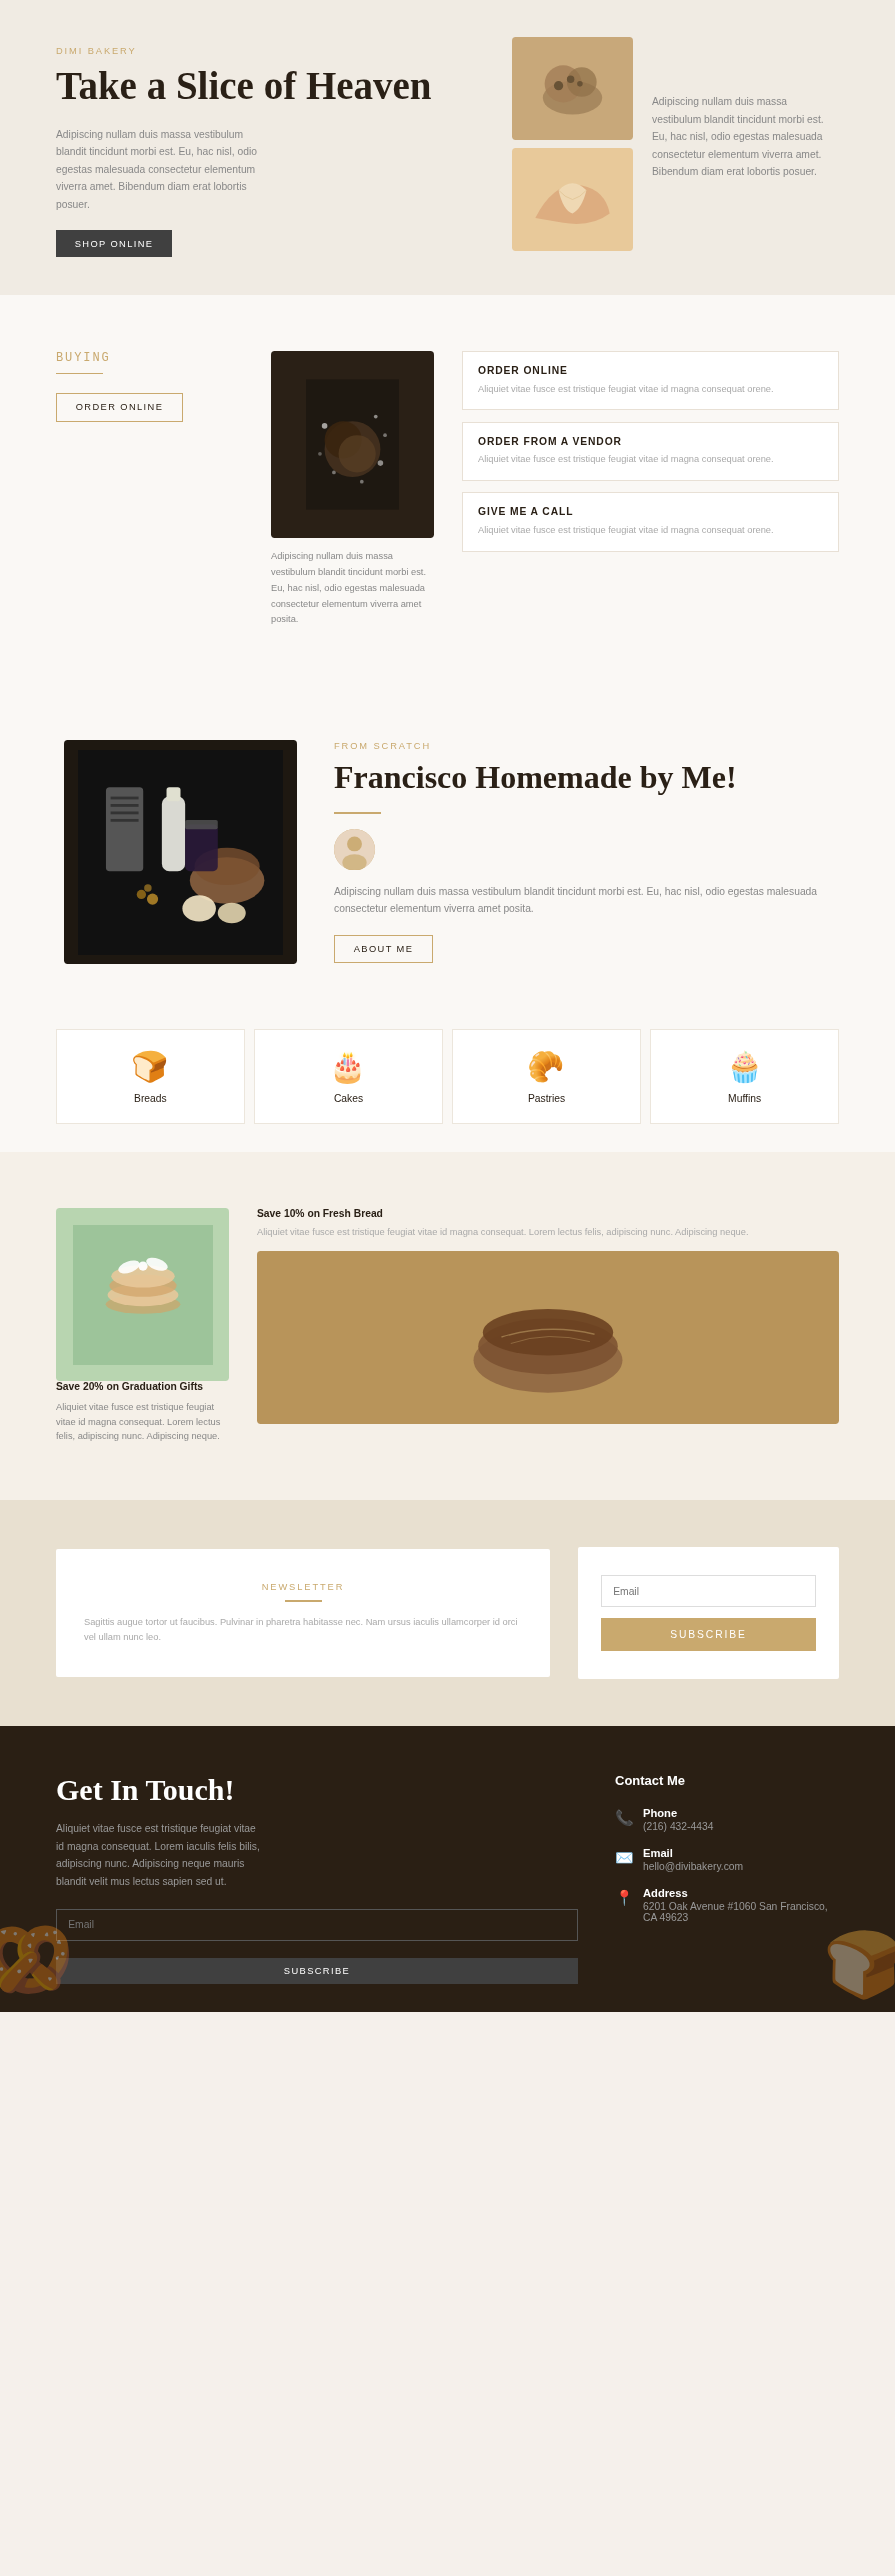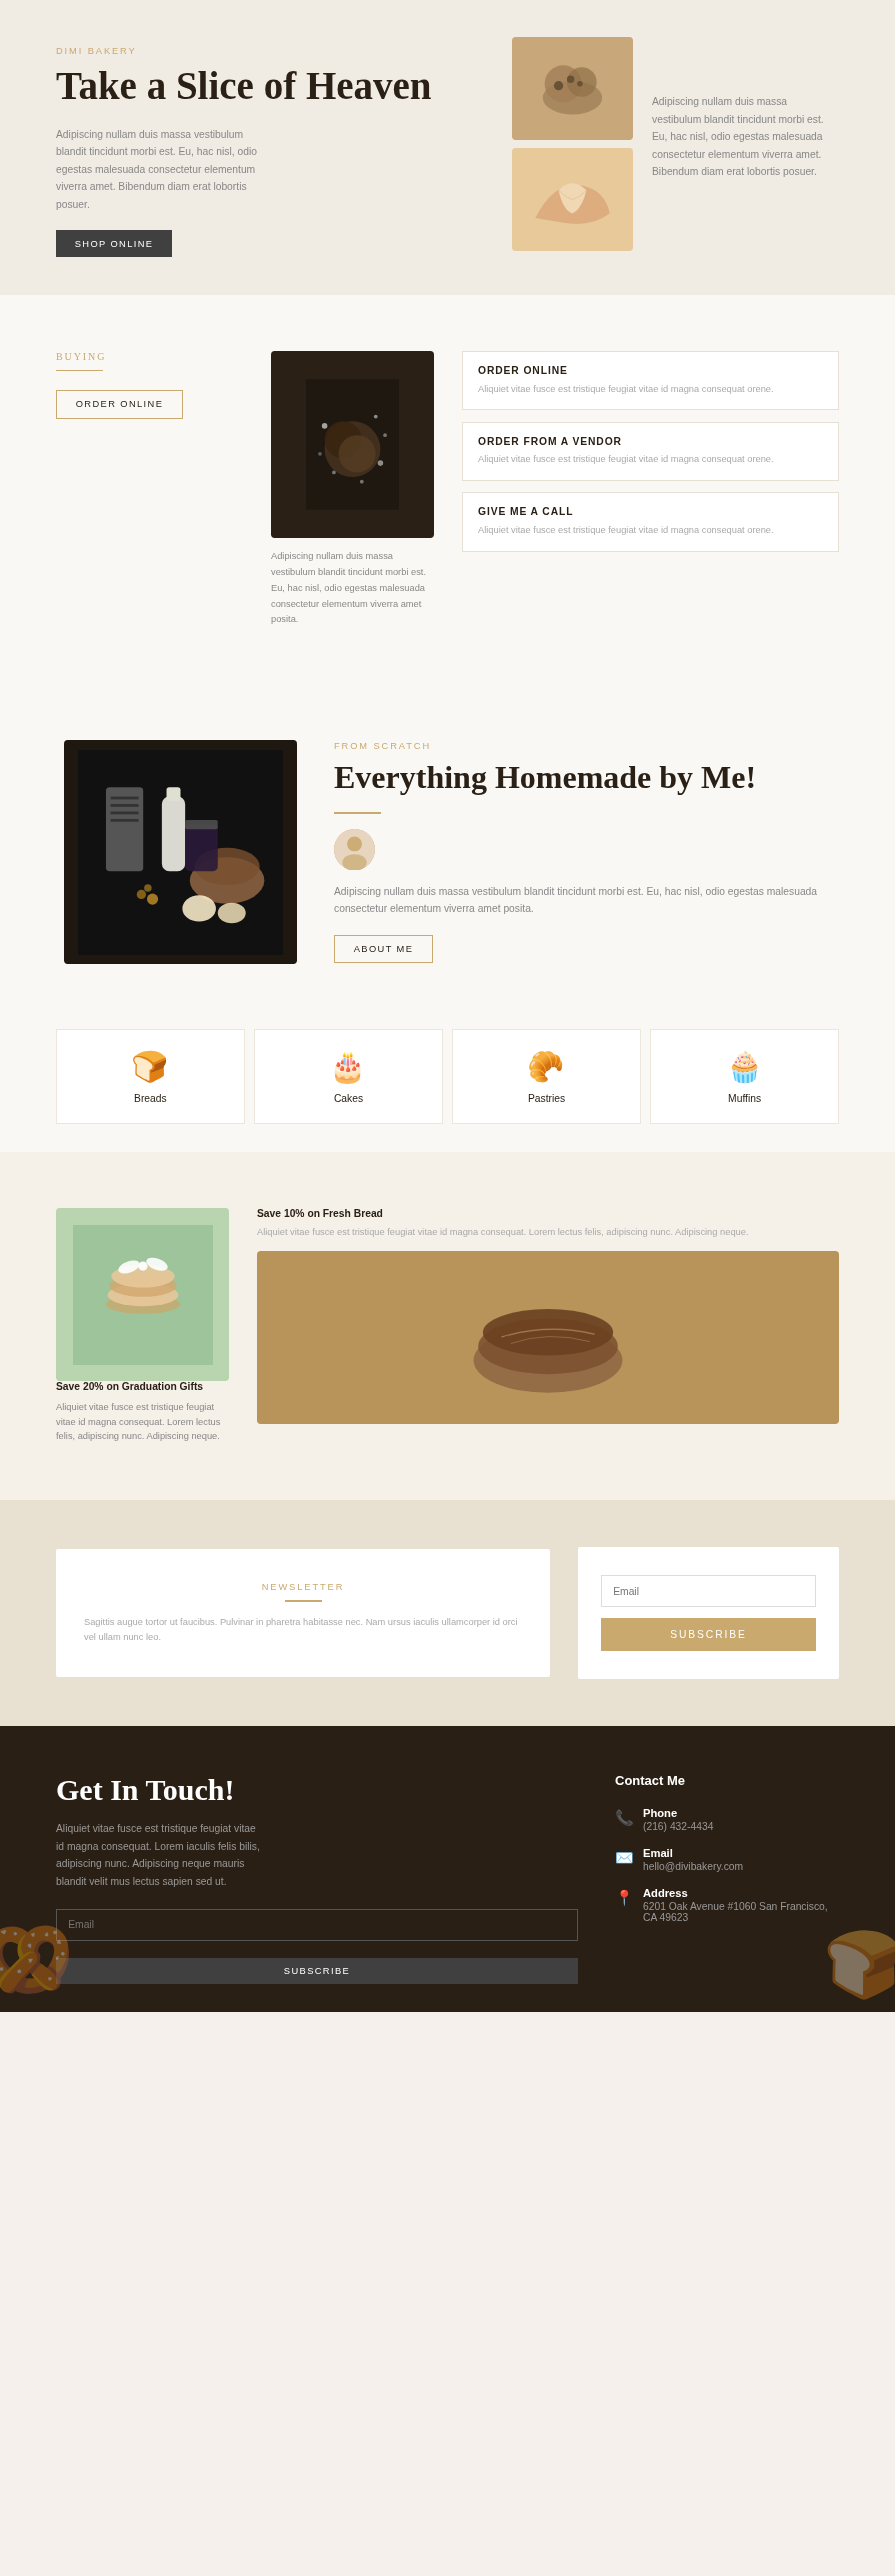--- a/index.html
+++ b/index.html
@@ -51,21 +51,21 @@
 
     
     .how-to {
       background: #faf8f5;
       padding: 56px 56px;
       display: flex;
       gap: 28px;
       align-items: flex-start;
     }
     .how-to-left { flex: 0 0 187px; }
-    .section-label { font-size: 10px; letter-spacing: 1.9px; color: #c9a96e; text-transform: uppercase; margin-bottom: 7.5px; font-family: Liberation Serif, serif; }
+    .section-label { font-size: 12px; letter-spacing: 1.9px; color: #c9a96e; text-transform: uppercase; margin-bottom: 7.5px; font-family: Liberation Mono, monospace; }
     .section-title { font-size: 30px; font-weight: bold; color: #2a2016; line-height: 1.2; margin-bottom: 18.7px; }
     .divider-gold { width: 47px; height: 1.9px; background: #c9a96e; margin-bottom: 18.7px; }
     .btn-outline {
       background: transparent;
       color: #2a2016;
       border: 1.9px solid #c9a96e;
       padding: 8.4px 18.7px;
       font-size: 9.3px;
       letter-spacing: 1.4px;
       text-transform: uppercase;
@@ -362,21 +362,21 @@
       <circle cx="80" cy="160" r="6" fill="#c4922a" opacity="0.8"></circle>
       <circle cx="68" cy="155" r="5" fill="#b4821a" opacity="0.7"></circle>
       <circle cx="75" cy="148" r="4" fill="#c4922a" opacity="0.6"></circle>
 
       <rect x="115" y="80" width="35" height="50" rx="5" fill="#2a1a3a" opacity="0.9"></rect>
       <rect x="115" y="75" width="35" height="10" rx="2" fill="#555" opacity="0.8"></rect>
     </svg>
   </div>
   <div class="homemade-right">
     <div class="homemade-label">From Scratch</div>
-    <h2 class="homemade-title">Everything Homemade by Me!</h2>
+    <h2 class="homemade-title">Francisco Homemade by Me!</h2>
     <div class="divider-gold-full"></div>
     <div class="author-row">
       <div class="author-avatar">
         <svg width="41" height="41" viewBox="0 0 44 44" fill="none">
           <circle cx="22" cy="22" r="22" fill="#e8d5c0"></circle>
           <circle cx="22" cy="16" r="8" fill="#c9a96e" opacity="0.9"></circle>
           <ellipse cx="22" cy="36" rx="13" ry="9" fill="#c9a96e" opacity="0.7"></ellipse>
         </svg>
       </div>
     </div>

